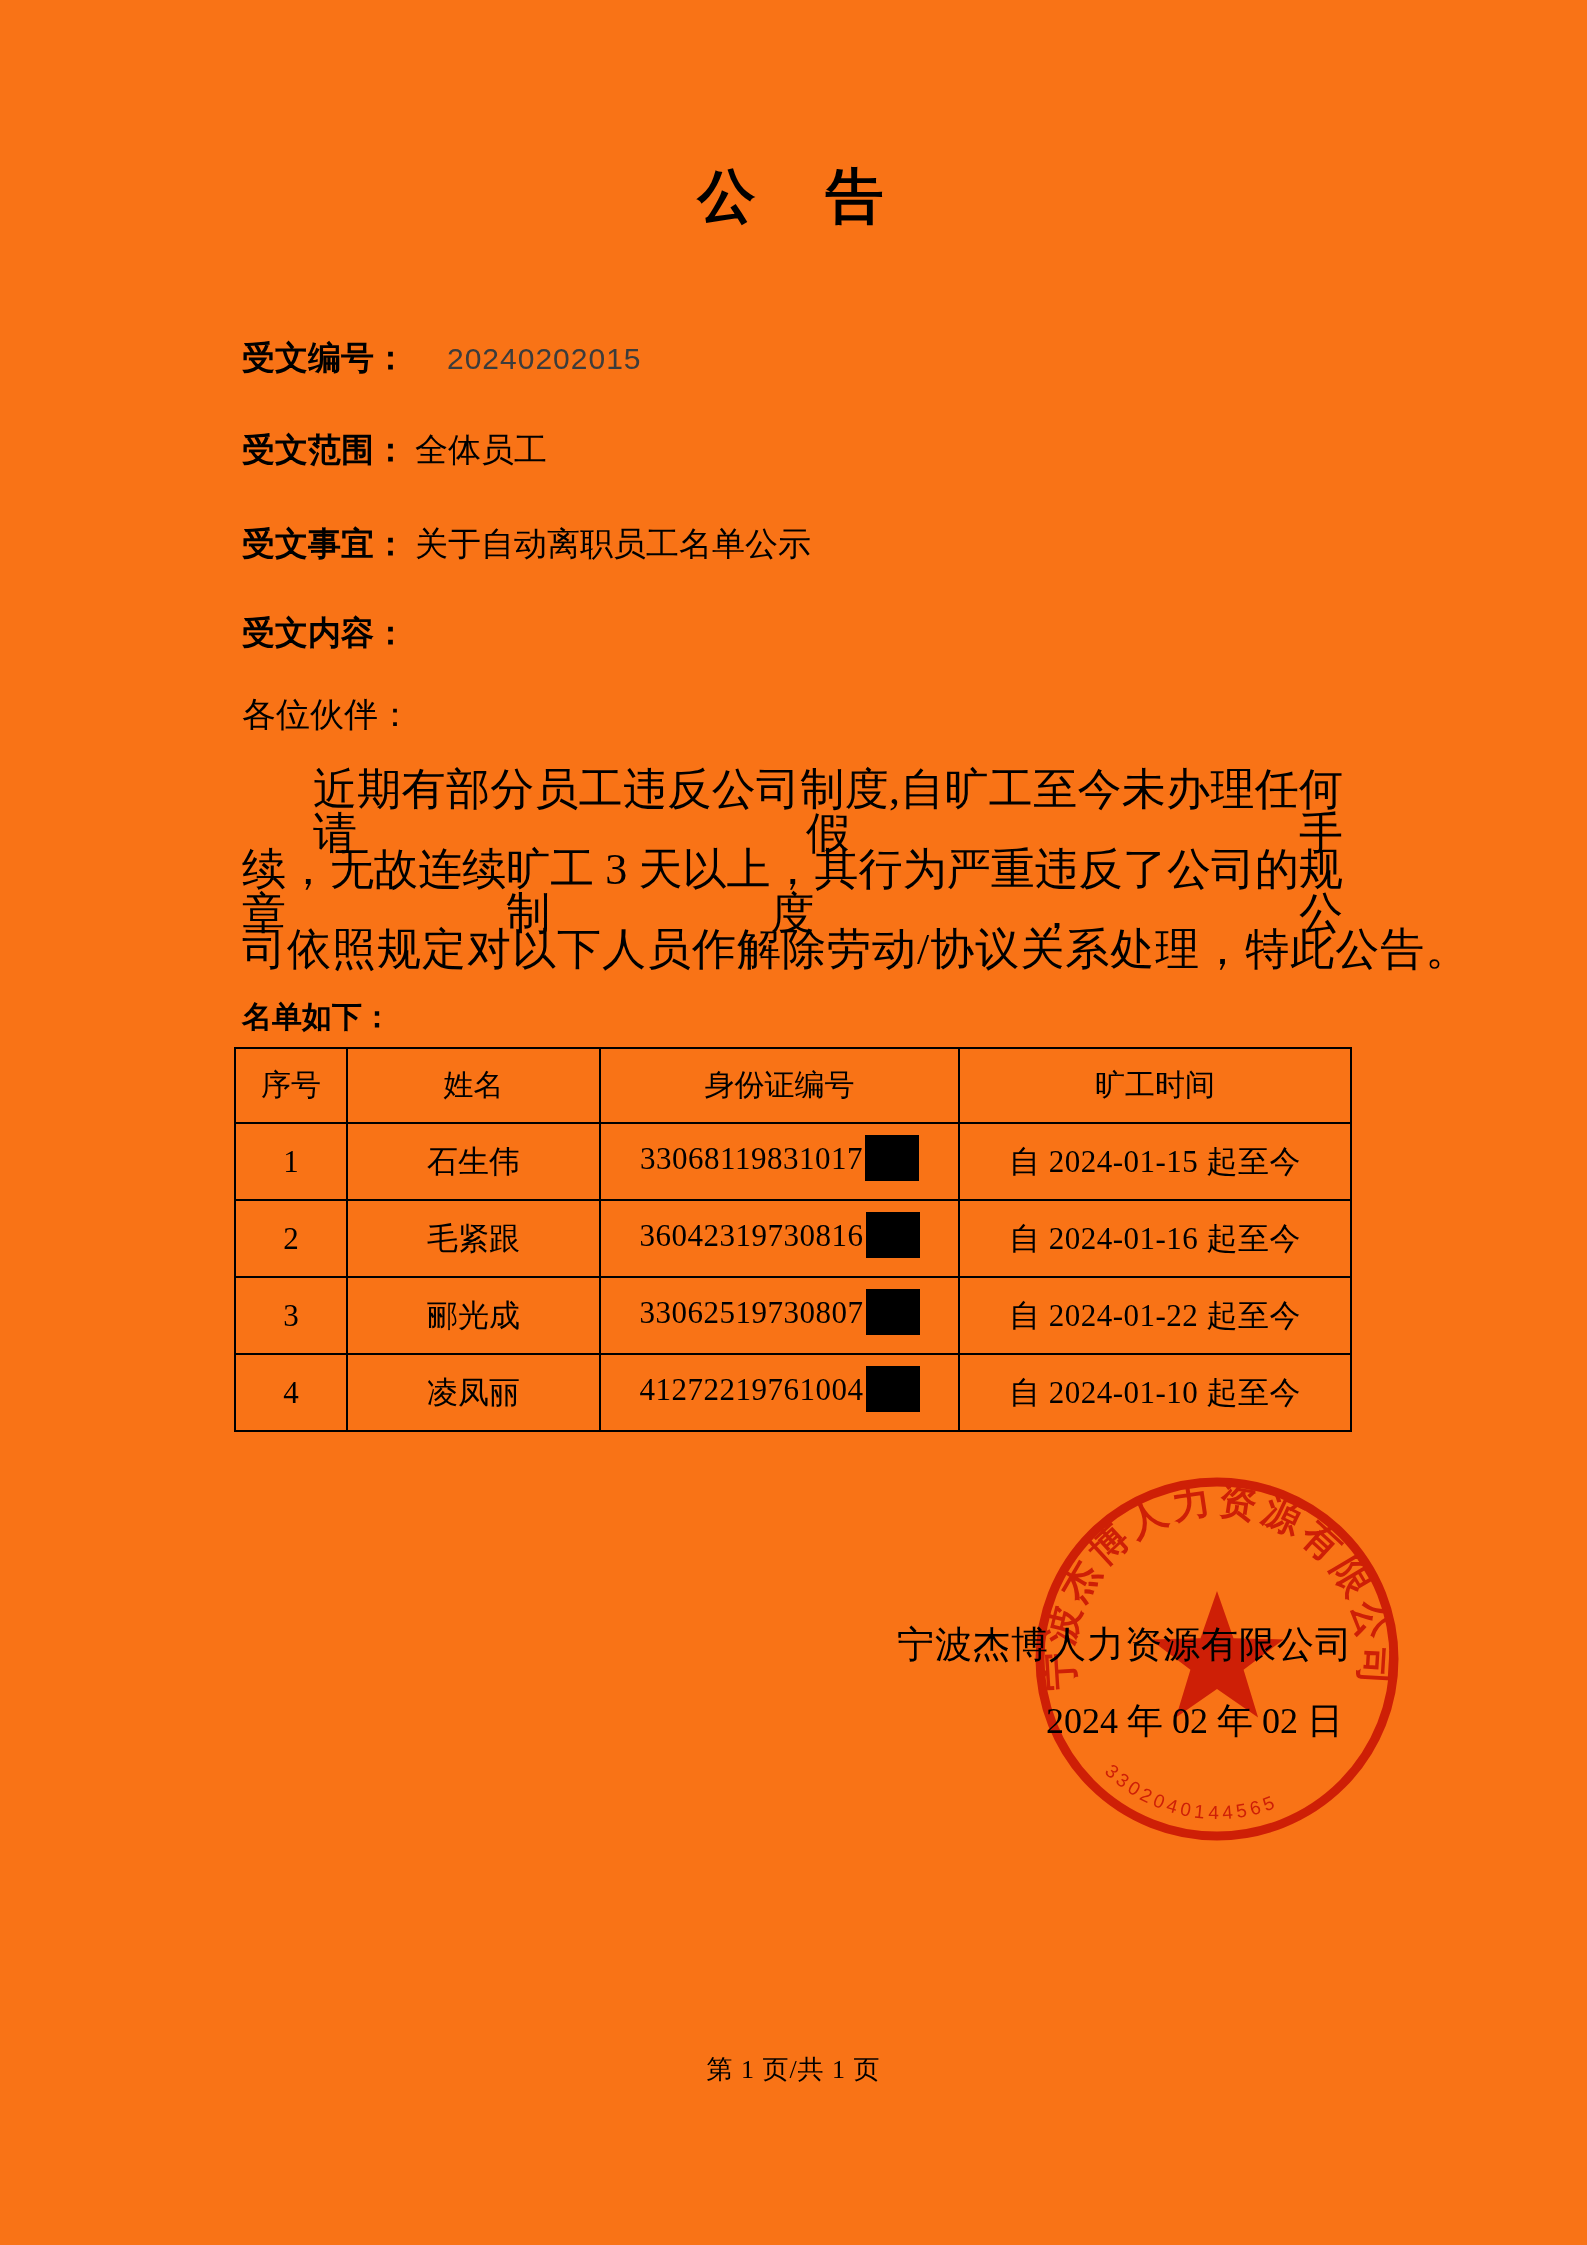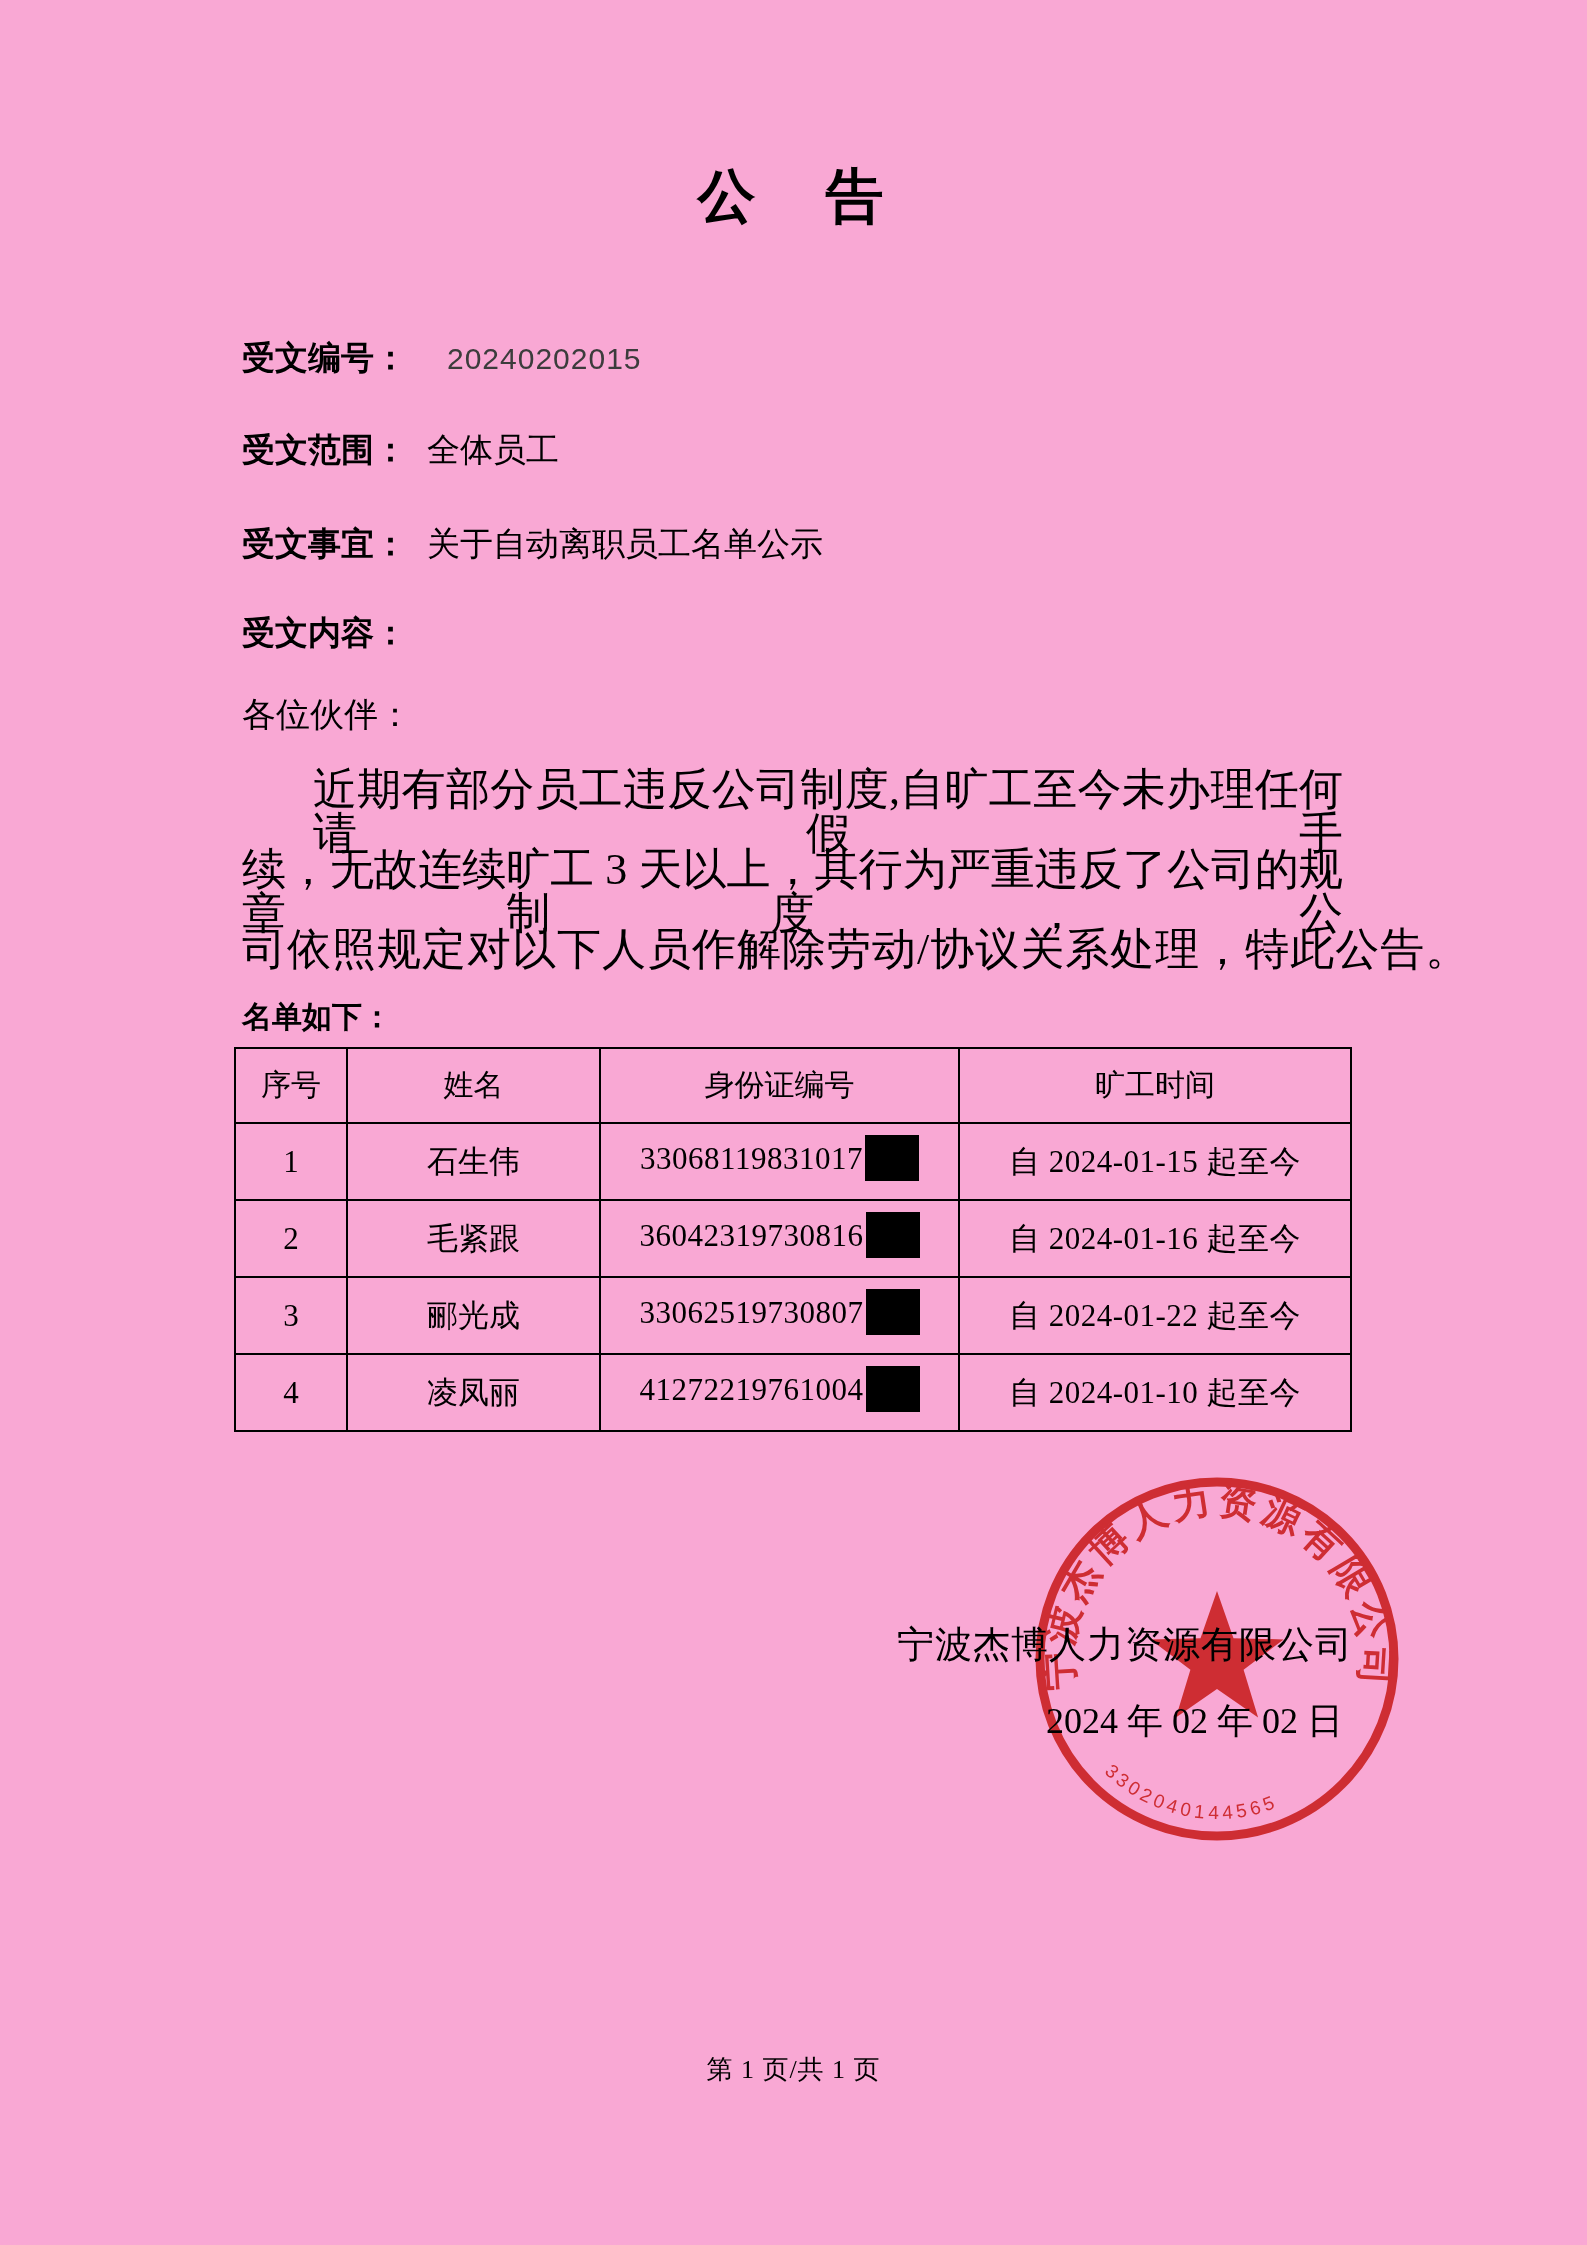--- a/index.html
+++ b/index.html
@@ -1,33 +1,33 @@
 <!DOCTYPE html>
 <html><head>
 <meta charset="utf-8">
 <style>
   html,body{margin:0;padding:0;background:#e8e8e8;}
   .page{
     position:relative;
     width:1587px;height:2245px;
     margin:0 auto;
-    background:#f9a8d4;
+    background:#f97316;
     font-family:"Liberation Serif","DejaVu Serif",serif;
     color:#000;
     overflow:hidden;
   }
   .doc-title{
     position:absolute;top:158px;left:0;right:0;
     text-align:center;
     font-size:58px;font-weight:bold;
     letter-spacing:6px;
   }
   .meta-row{position:absolute;left:242px;font-size:33px;white-space:nowrap;}
   .meta-row .lbl{font-weight:bold;}
-  .meta-row .val{margin-left:20px;}
+  .meta-row .val{margin-left:8px;}
   .meta-row .val.num{
     margin-left:40px;
     font-family:"Liberation Sans","DejaVu Sans",sans-serif;
     font-size:30px;color:#3c3c3c;letter-spacing:1px;
   }
   .m1{top:336px;} .m2{top:428px;} .m3{top:522px;} .m4{top:611px;}
   .salutation{position:absolute;left:242px;top:692px;font-size:34px;}
   .body-line{
     position:absolute;left:242px;width:1101px;
     font-size:44px;line-height:44px;white-space:nowrap;

